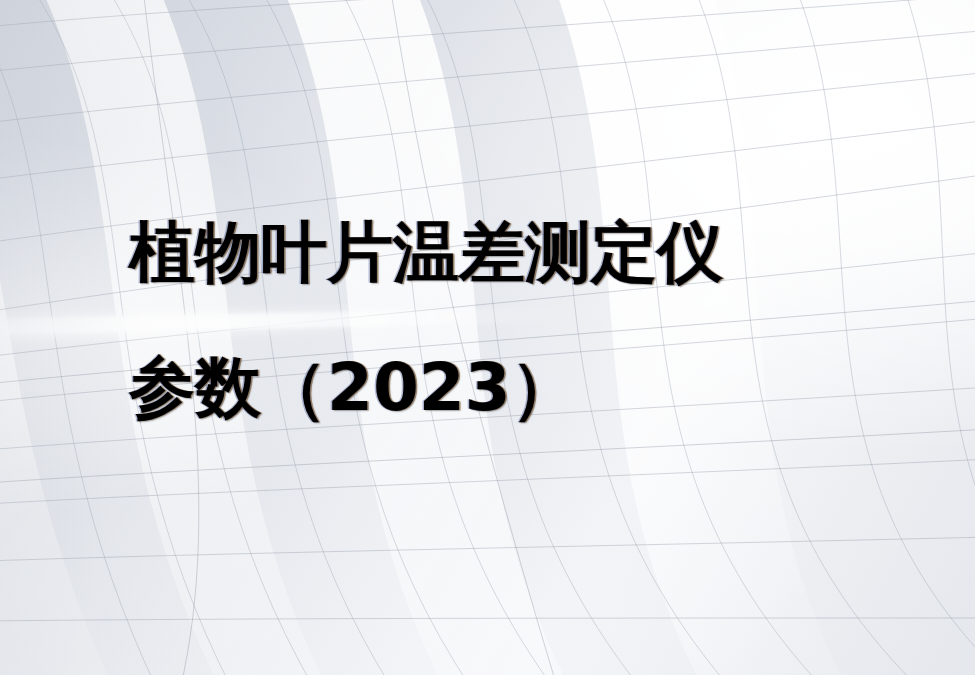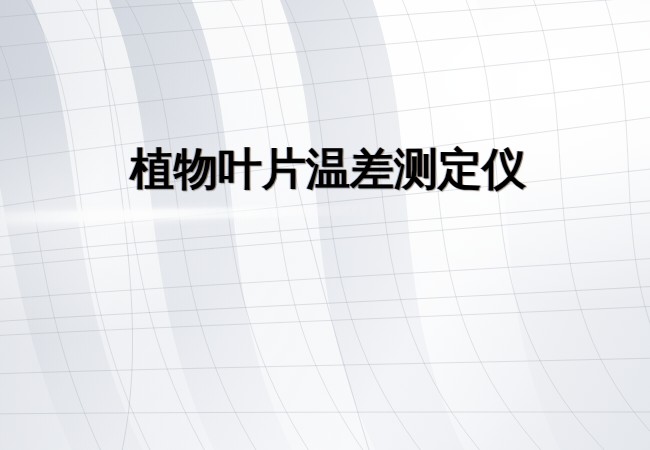--- a/index.html
+++ b/index.html
@@ -73,21 +73,20 @@
     inset: 0;
     background: linear-gradient(100deg, rgba(190,196,206,0.28) 0%, rgba(190,196,206,0.05) 18%, rgba(255,255,255,0) 40%);
   }
 
   
   .title-block {
     position: absolute;
     left: 86px;
     top: 124px;
     width: 520px;
-    margin-left: 44px;
   }
   .title-line {
     color: #000000;
     font-family: "DejaVu Sans", "Liberation Sans", sans-serif;
     font-weight: bold;
     font-size: 44px;
     line-height: 90px;
     letter-spacing: 0px;
     white-space: nowrap;
     text-shadow:
@@ -171,15 +170,16 @@
     </svg>
   </div>
 
   <div class="bg-streak"></div>
   <div class="bg-streak-2"></div>
 
   <div class="bg-vignette"></div>
 
   <div class="title-block">
     <div class="title-line">植物叶片温差测定仪</div>
+    <div class="title-line">参数（2023）</div>
   </div>
 
 </div>
 
 </body></html>

